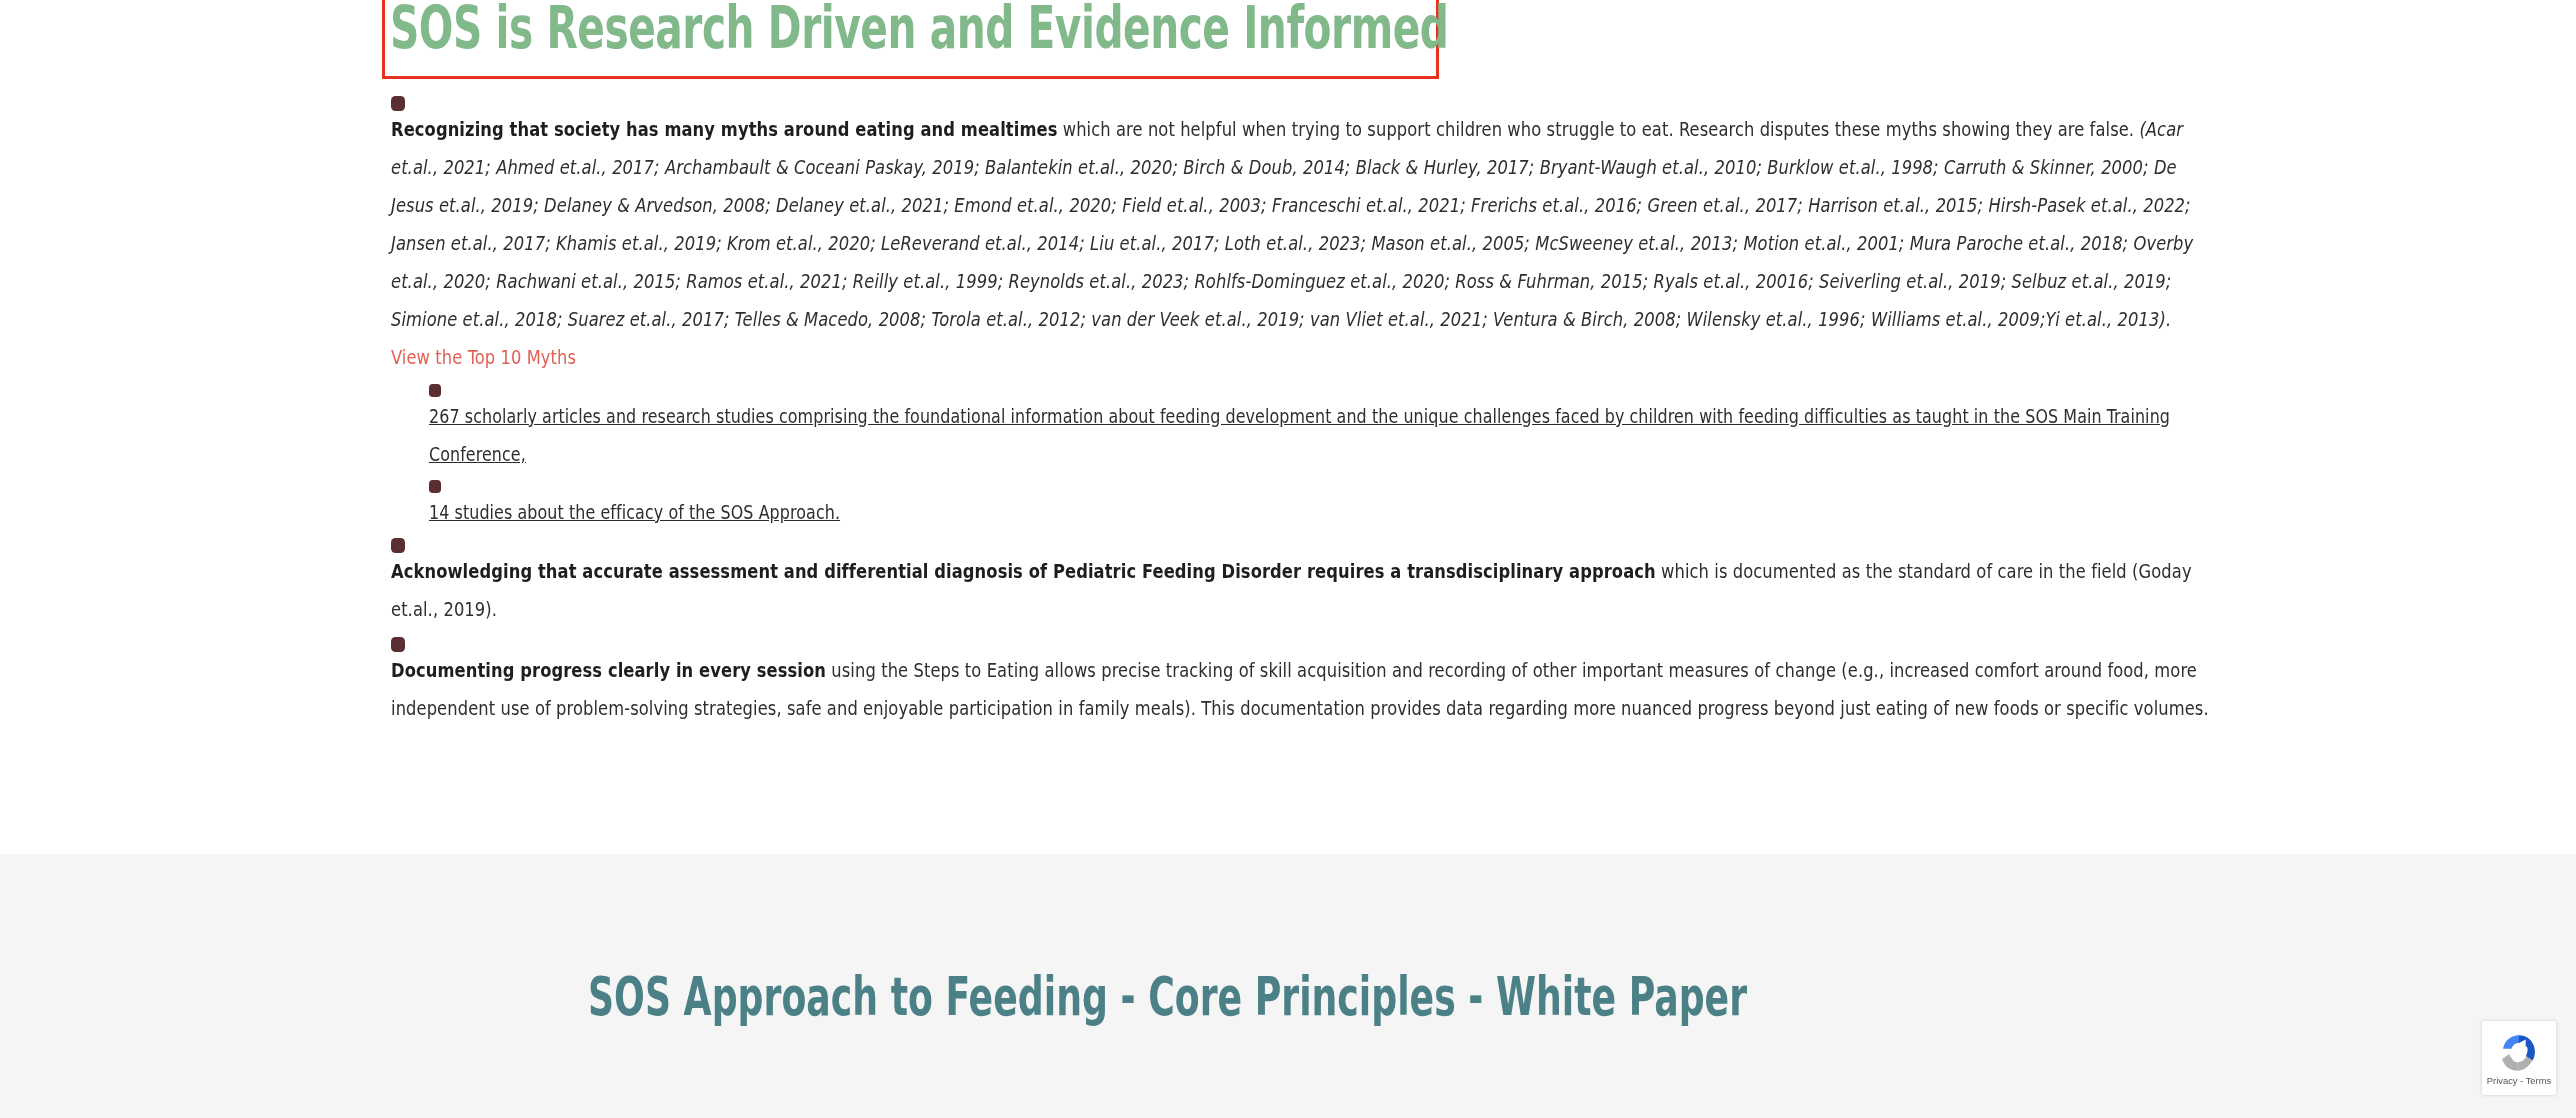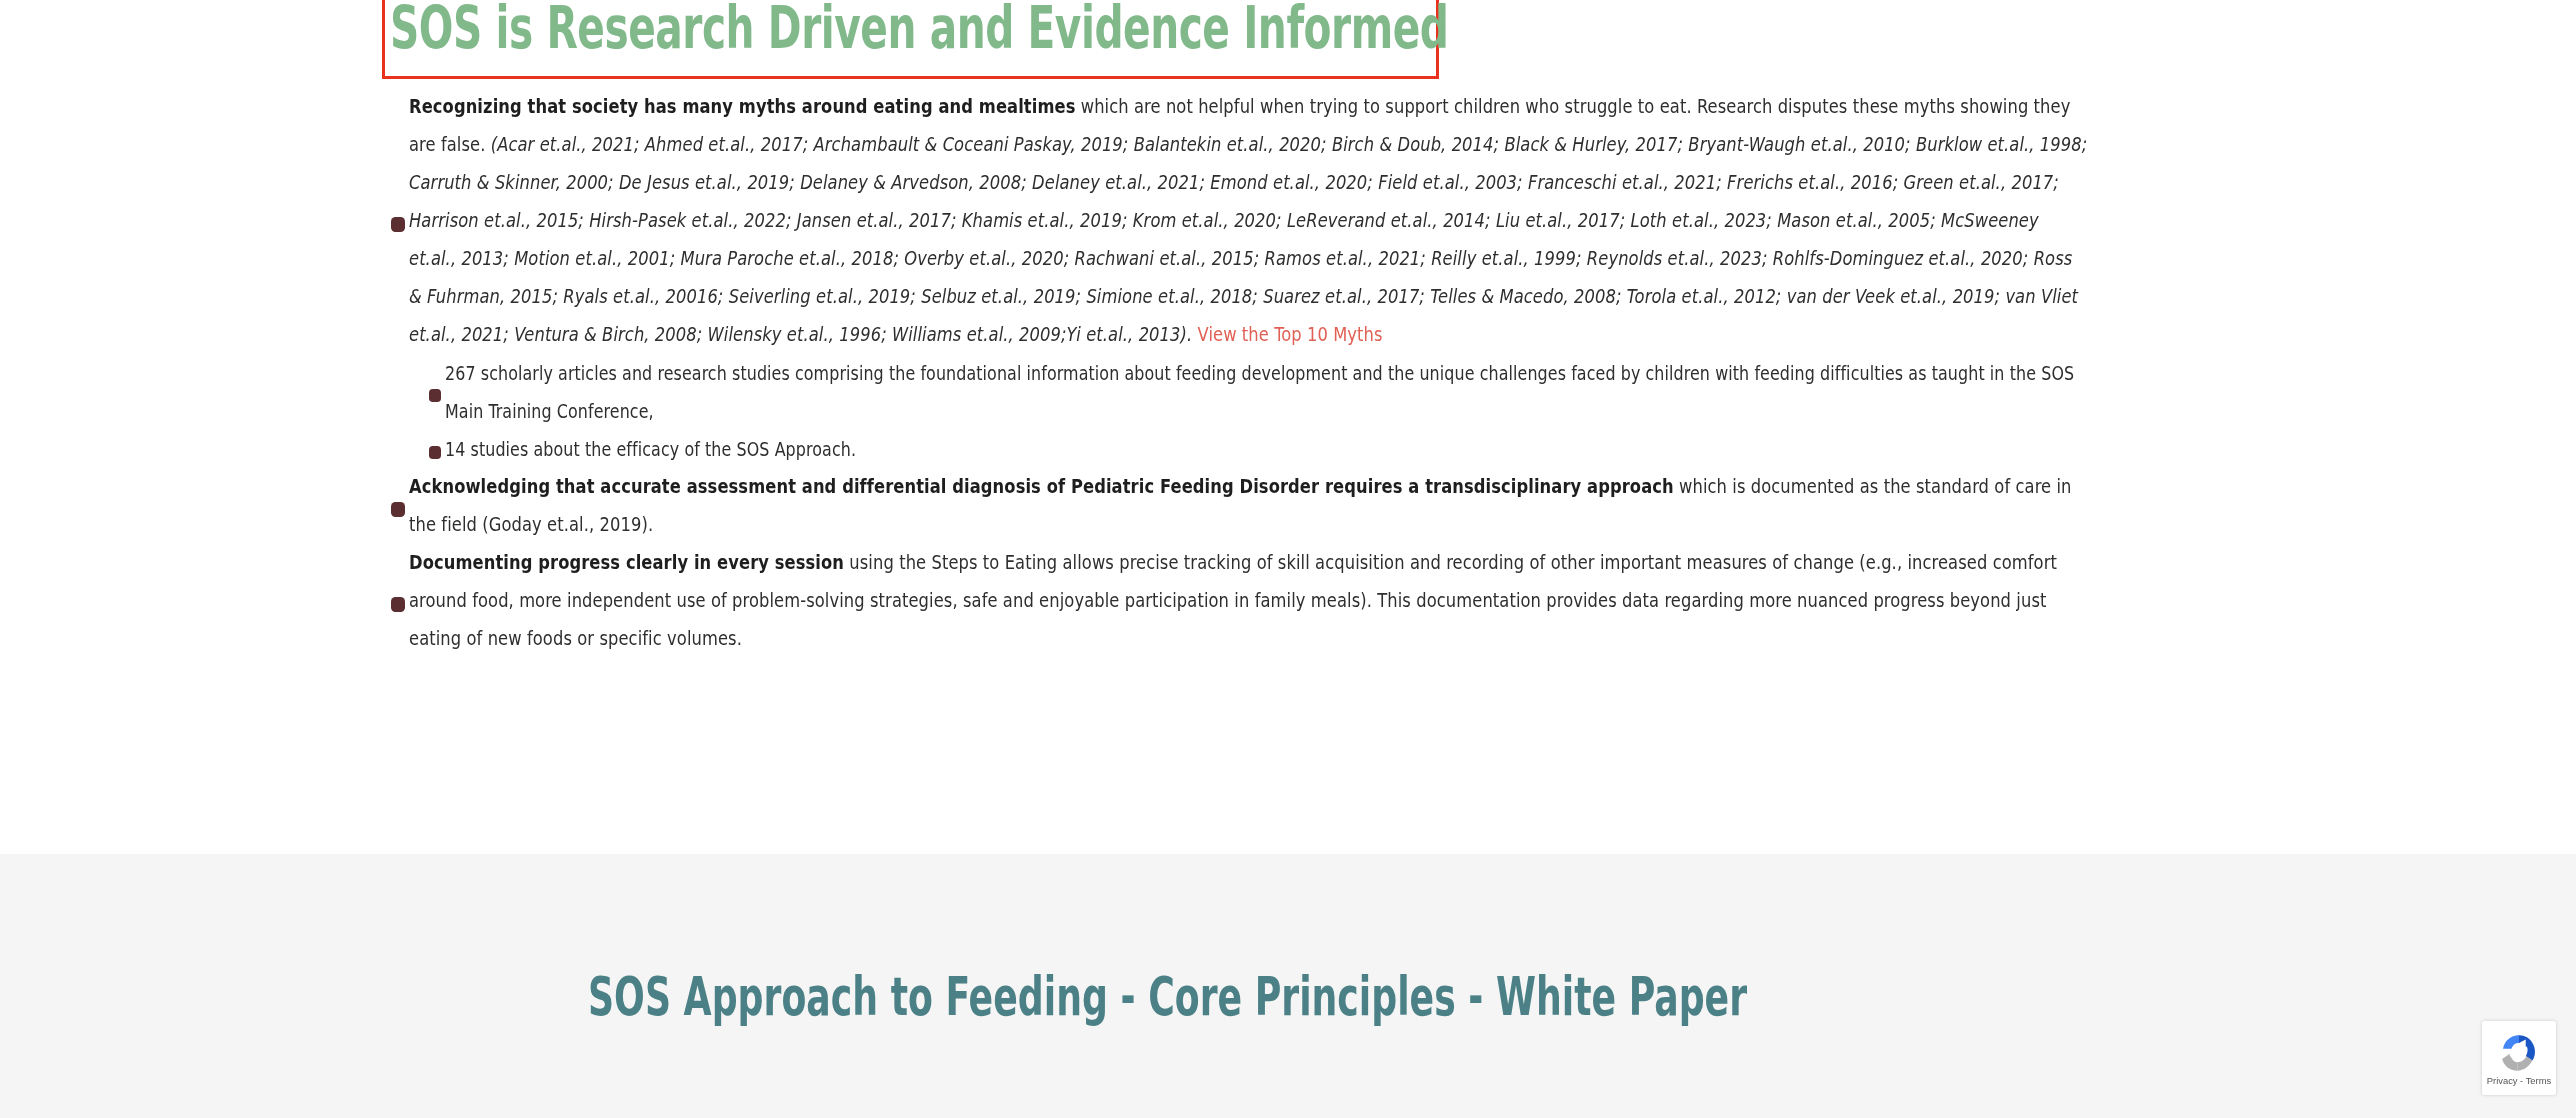--- a/index.html
+++ b/index.html
@@ -62,25 +62,27 @@
   #content {
     position: absolute;
     left: 391px;
     top: 88px;
     width: 1824px;
     color: #2b2b2b;
   }
 
   .bullet-row {
     display: flex;
-    align-items: center;
+    align-items: flex-start;
     margin-bottom: 0px;
+    flex-direction: column;
   }
   .bullet-row.sub {
     margin-left: 38px;
+    text-decoration: underline;
   }
 
   .marker {
     flex: 0 0 auto;
     width: 14px;
     height: 15px;
     margin-top: 7.5px;
     margin-right: 4.4px;
     background: #5b2f31;
     border-radius: 4.4px;

